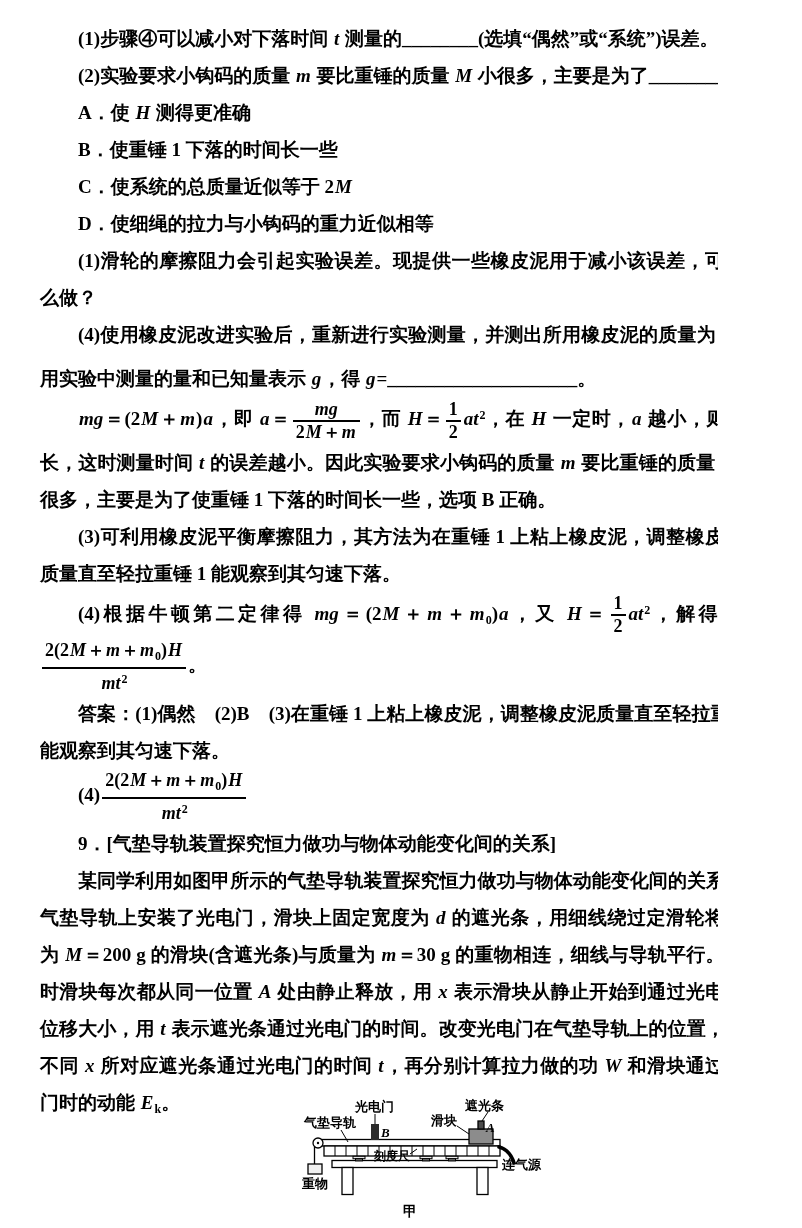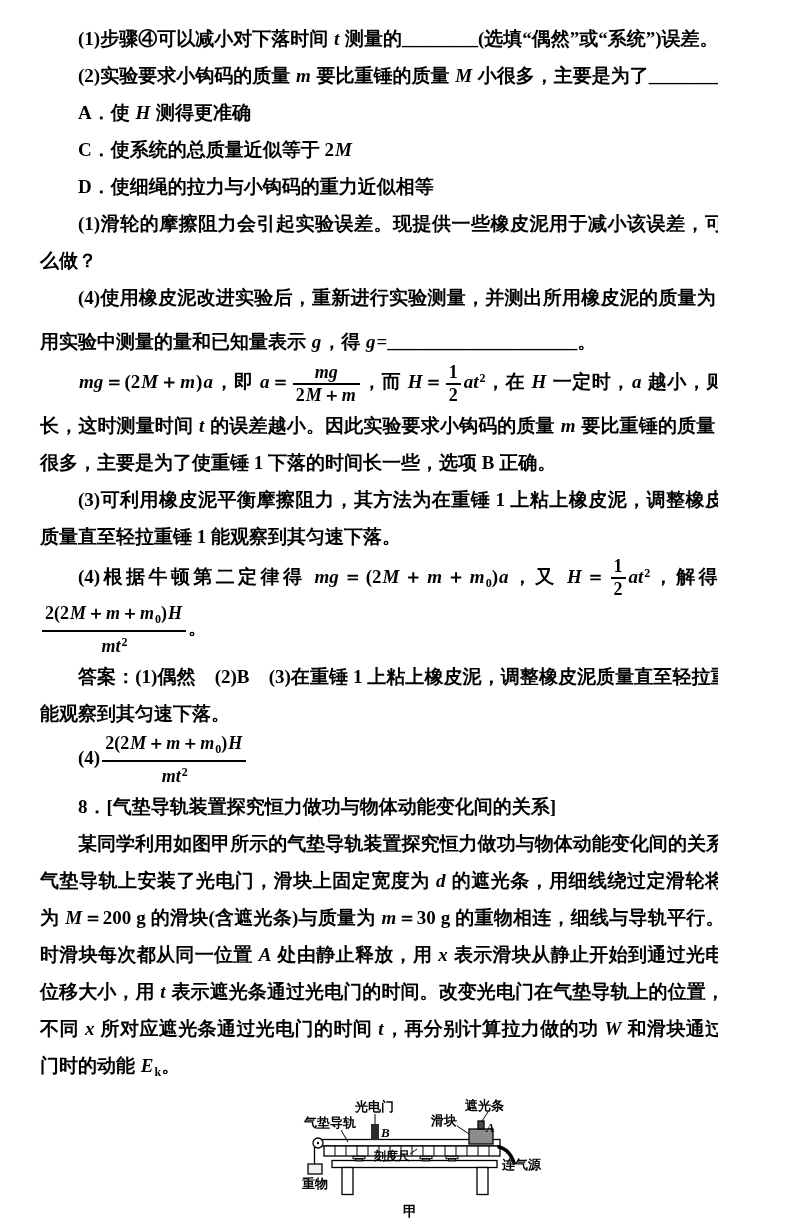--- a/index.html
+++ b/index.html
@@ -49,30 +49,31 @@
   }
 </style>
 </head>
 <body>
 
 <div class="page">
   <main class="content" id="doc">
       <p class="para">(1)步骤④可以减小对下落时间 <i class="mv">t</i> 测量的________(选填“偶然”或“系统”)误差。</p>
       <p class="para">(2)实验要求小钩码的质量 <i class="mv">m</i> 要比重锤的质量 <i class="mv">M</i> 小很多，主要是为了________。</p>
       <p class="para">A．使 <i class="mv">H</i> 测得更准确</p>
+      <p class="para">B．使重锤 1 下落的时间长一些</p>
       <p class="para">C．使系统的总质量近似等于 2<i class="mv">M</i></p>
       <p class="para">D．使细绳的拉力与小钩码的重力近似相等</p>
       <p class="para">(1)滑轮的摩擦阻力会引起实验误差。现提供一些橡皮泥用于减小该误差，可以怎么做？</p>
       <p class="para">(4)使用橡皮泥改进实验后，重新进行实验测量，并测出所用橡皮泥的质量为 <i class="mv">m</i><sub>0</sub>。用实验中测量的量和已知量表示 <i class="mv">g</i>，得 <i class="mv">g</i>=____________________。</p>
       <p class="para"><i class="mv">mg</i>＝(2<i class="mv">M</i>＋<i class="mv">m</i>)<i class="mv">a</i>，即 <i class="mv">a</i>＝<span class="frac"><span class="fn"><i class="mv">mg</i></span><span class="fd">2<i class="mv">M</i>＋<i class="mv">m</i></span></span>，而 <i class="mv">H</i>＝<span class="frac"><span class="fn">1</span><span class="fd">2</span></span><i class="mv">at</i><sup>2</sup>，在 <i class="mv">H</i> 一定时，<i class="mv">a</i> 越小，则 <i class="mv">t</i> 越长，这时测量时间 <i class="mv">t</i> 的误差越小。因此实验要求小钩码的质量 <i class="mv">m</i> 要比重锤的质量 <i class="mv">M</i> 小很多，主要是为了使重锤 1 下落的时间长一些，选项 B 正确。</p>
       <p class="para">(3)可利用橡皮泥平衡摩擦阻力，其方法为在重锤 1 上粘上橡皮泥，调整橡皮泥的质量直至轻拉重锤 1 能观察到其匀速下落。</p>
       <p class="para">(4)根据牛顿第二定律得 <i class="mv">mg</i>＝(2<i class="mv">M</i>＋<i class="mv">m</i>＋<i class="mv">m</i><sub>0</sub>)<i class="mv">a</i>，又 <i class="mv">H</i>＝<span class="frac"><span class="fn">1</span><span class="fd">2</span></span><i class="mv">at</i><sup>2</sup>，解得 <i class="mv">g</i>＝<span class="frac"><span class="fn">2(2<i class="mv">M</i>＋<i class="mv">m</i>＋<i class="mv">m</i><sub>0</sub>)<i class="mv">H</i></span><span class="fd"><i class="mv">mt</i><sup>2</sup></span></span>。</p>
       <p class="para"><b class="lead">答案：</b>(1)偶然　(2)B　(3)在重锤 1 上粘上橡皮泥，调整橡皮泥质量直至轻拉重锤 1 能观察到其匀速下落。</p>
       <p class="para">(4)<span class="frac"><span class="fn">2(2<i class="mv">M</i>＋<i class="mv">m</i>＋<i class="mv">m</i><sub>0</sub>)<i class="mv">H</i></span><span class="fd"><i class="mv">mt</i><sup>2</sup></span></span></p>
-      <p class="para"><b class="lead">8．[气垫导轨装置探究恒力做功与物体动能变化间的关系]</b></p>
+      <p class="para"><b class="lead">9．[气垫导轨装置探究恒力做功与物体动能变化间的关系]</b></p>
       <p class="para">某同学利用如图甲所示的气垫导轨装置探究恒力做功与物体动能变化间的关系。在气垫导轨上安装了光电门，滑块上固定宽度为 <i class="mv">d</i> 的遮光条，用细线绕过定滑轮将质量为 <i class="mv">M</i>＝200 g 的滑块(含遮光条)与质量为 <i class="mv">m</i>＝30 g 的重物相连，细线与导轨平行。实验时滑块每次都从同一位置 <i class="mv">A</i> 处由静止释放，用 <i class="mv">x</i> 表示滑块从静止开始到通过光电门的位移大小，用 <i class="mv">t</i> 表示遮光条通过光电门的时间。改变光电门在气垫导轨上的位置，测量不同 <i class="mv">x</i> 所对应遮光条通过光电门的时间 <i class="mv">t</i>，再分别计算拉力做的功 <i class="mv">W</i> 和滑块通过光电门时的动能 <i class="mv">E</i><sub>k</sub>。</p>
     </main>
 
   <figure class="fig">
     <svg viewBox="0 0 330 128" width="330" height="128">
       <g stroke="#000" stroke-width="1.3" fill="none">
 
         <rect x="34" y="43.5" width="180" height="6.5" fill="#ffffff"></rect>
 
         <rect x="38" y="50" width="176" height="10" fill="#ffffff"></rect>

